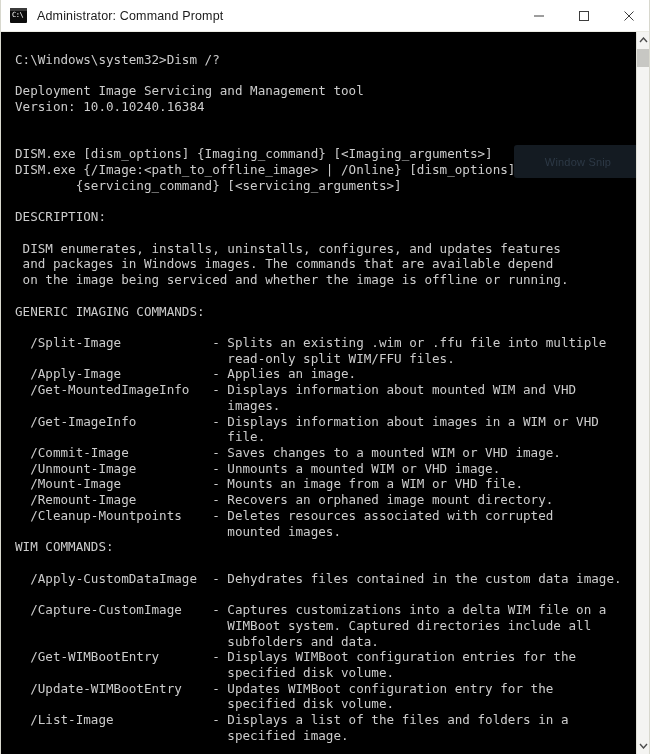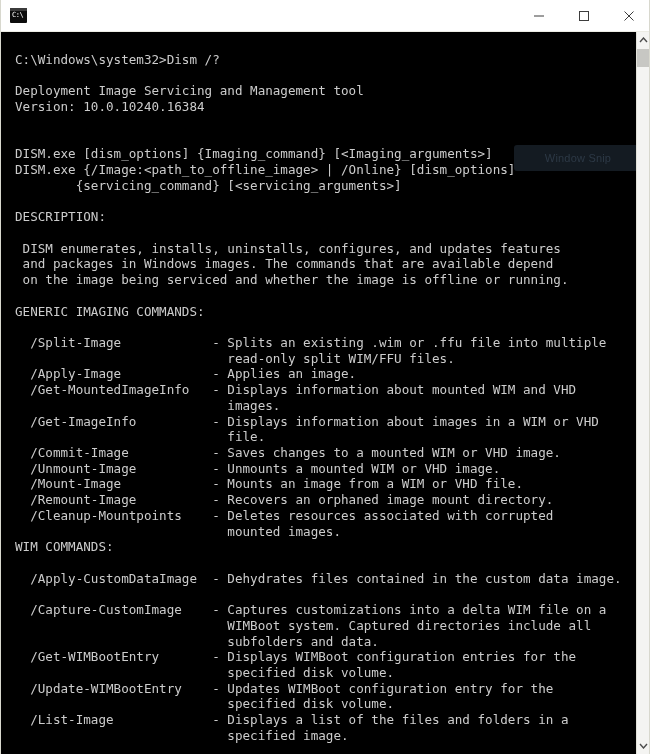--- a/index.html
+++ b/index.html
@@ -109,21 +109,21 @@
     white-space: pre;
     letter-spacing: 0px;
   }
 
   
   #watermark {
     position: absolute;
     left: 513px;
     top: 113px;
     width: 128px;
-    height: 26px;
+    height: 33px;
     background: #141b22;
     border-radius: 3px;
     display: flex;
     align-items: center;
     justify-content: center;
     overflow: hidden;
   }
   #watermark-label {
     font-family: "Liberation Sans", sans-serif;
     font-size: 11px;
@@ -173,20 +173,21 @@
 </head>
 <body>
 
 <div id="window">
 
   <div id="titlebar">
     <div id="cmd-icon">
       <div class="bar"></div>
       <div class="prompt">C:\</div>
     </div>
+    <div id="title-text">Administrator: Command Prompt</div>
 
     <div id="win-controls">
       <div class="winbtn">
         <svg width="12" height="12" viewBox="0 0 12 12">
           <line x1="1" y1="6" x2="11" y2="6" stroke="currentColor" stroke-width="1"></line>
         </svg>
       </div>
       <div class="winbtn">
         <svg width="12" height="12" viewBox="0 0 12 12">
           <rect x="1.5" y="1.5" width="9" height="9" fill="none" stroke="currentColor" stroke-width="1"></rect>

